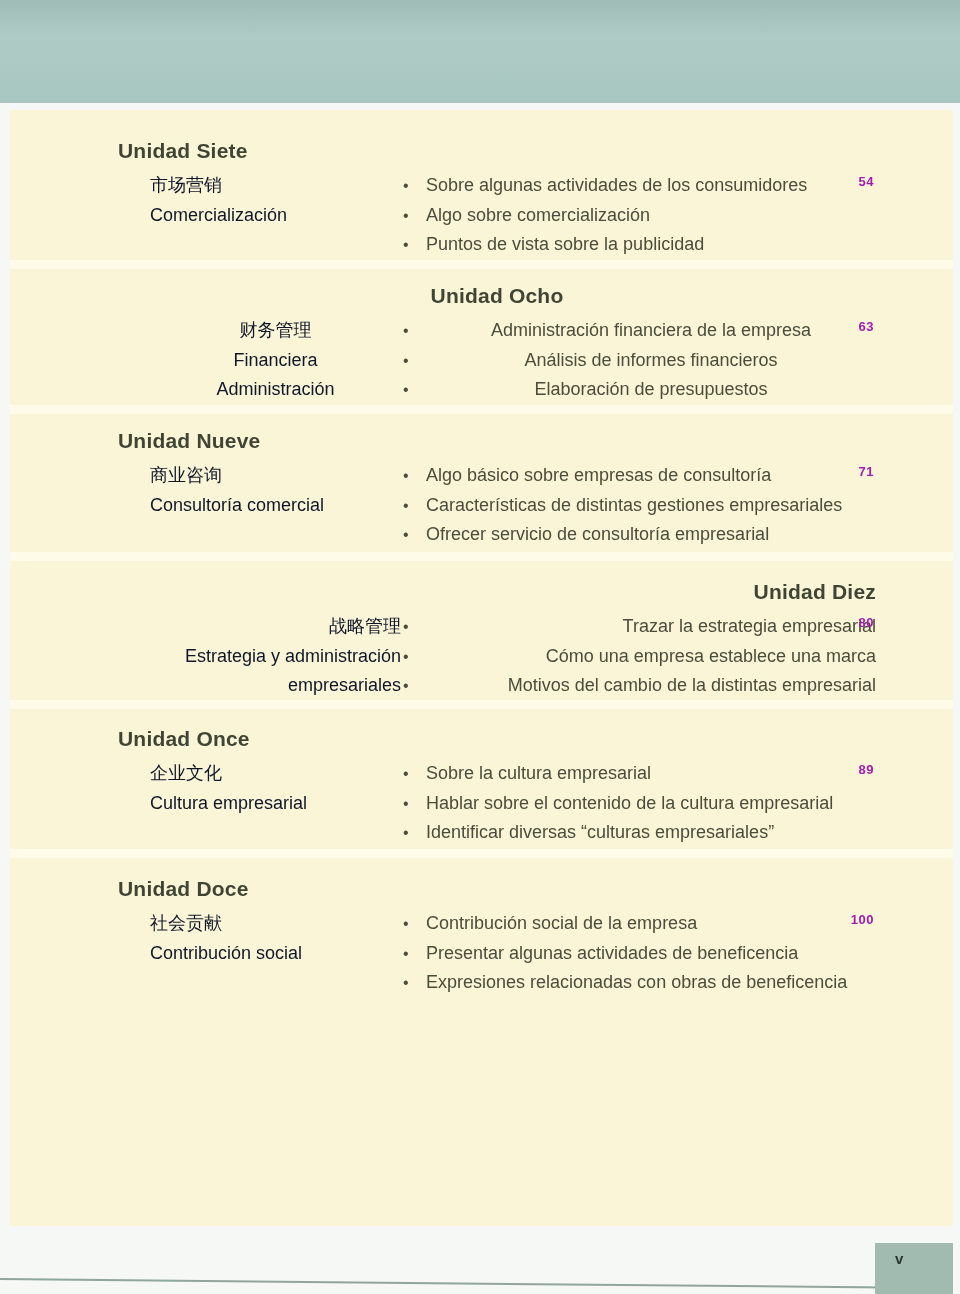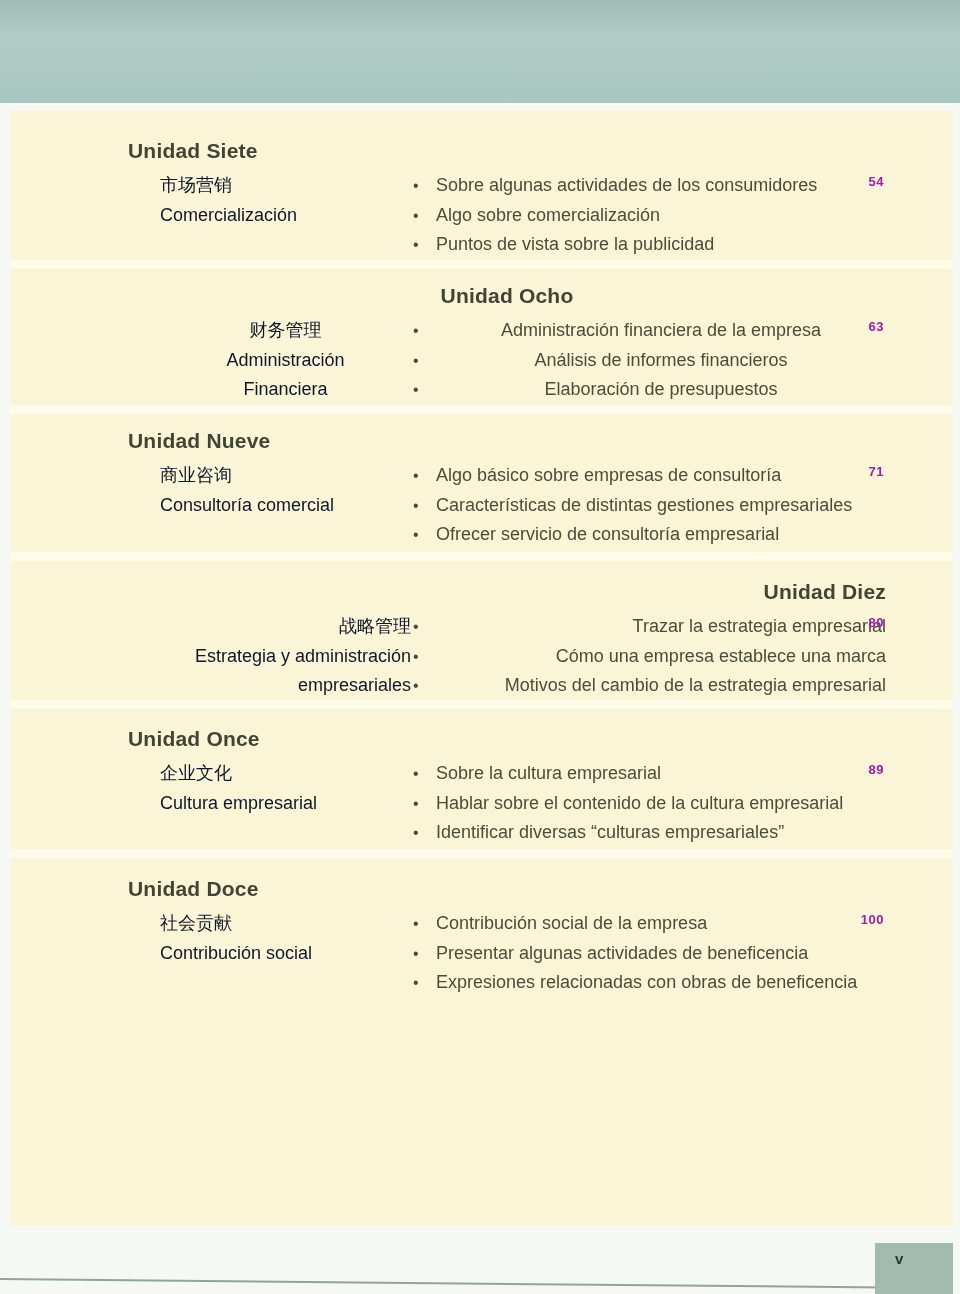--- a/index.html
+++ b/index.html
@@ -24,21 +24,21 @@
   }
   
   .divider {
     position: absolute; left: 0; width: 100%; height: 9px;
     background: #fffdef; opacity: 0.75;
   }
   .d1 { top: 150px; } .d2 { top: 295px; } .d3 { top: 442px; }
   .d4 { top: 590px; } .d5 { top: 739px; }
 
   
-  .unit { position: absolute; left: 118px; width: 758px; }
+  .unit { position: absolute; left: 108px; width: 758px; }
   .unit:nth-of-type(1) { top: 28px; }
   .unit:nth-of-type(2) { top: 173px; text-align: center; }
   .unit:nth-of-type(3) { top: 318px; }
   .unit:nth-of-type(4) { top: 469px; text-align: right; }
   .unit:nth-of-type(5) { top: 616px; }
   .unit:nth-of-type(6) { top: 766px; }
 
   .unit-title {
     margin: 0; font-size: 21px; line-height: 26px; font-weight: bold;
     color: #3f4434; letter-spacing: 0.2px;
@@ -104,22 +104,22 @@
             </ul>
       <div class="pagenum">54</div>
     </div>
   </section>
 
   <section class="unit">
     <h2 class="unit-title">Unidad Ocho</h2>
     <div class="unit-body">
       <div class="left-col">
         <div class="zh-line">财务管理</div>
-      <div class="sub-line">Administración</div>
-              <div class="sub-line">Financiera</div>
+      <div class="sub-line">Financiera</div>
+              <div class="sub-line">Administración</div>
             </div>
       <ul class="topics">
               <li><span class="bullet">•</span><span>Administración financiera de la empresa</span></li>
               <li><span class="bullet">•</span><span>Análisis de informes financieros</span></li>
               <li><span class="bullet">•</span><span>Elaboración de presupuestos</span></li>
             </ul>
       <div class="pagenum">63</div>
     </div>
   </section>
 
@@ -143,21 +143,21 @@
     <h2 class="unit-title">Unidad Diez</h2>
     <div class="unit-body">
       <div class="left-col">
         <div class="zh-line">战略管理</div>
       <div class="sub-line">Estrategia y administración</div>
               <div class="sub-line">empresariales</div>
             </div>
       <ul class="topics">
               <li><span class="bullet">•</span><span>Trazar la estrategia empresarial</span></li>
               <li><span class="bullet">•</span><span>Cómo una empresa establece una marca</span></li>
-              <li><span class="bullet">•</span><span>Motivos del cambio de la estrategia empresarial</span></li>
+              <li><span class="bullet">•</span><span>Motivos del cambio de la distintas empresarial</span></li>
             </ul>
       <div class="pagenum">80</div>
     </div>
   </section>
 
   <section class="unit">
     <h2 class="unit-title">Unidad Once</h2>
     <div class="unit-body">
       <div class="left-col">
         <div class="zh-line">企业文化</div>

